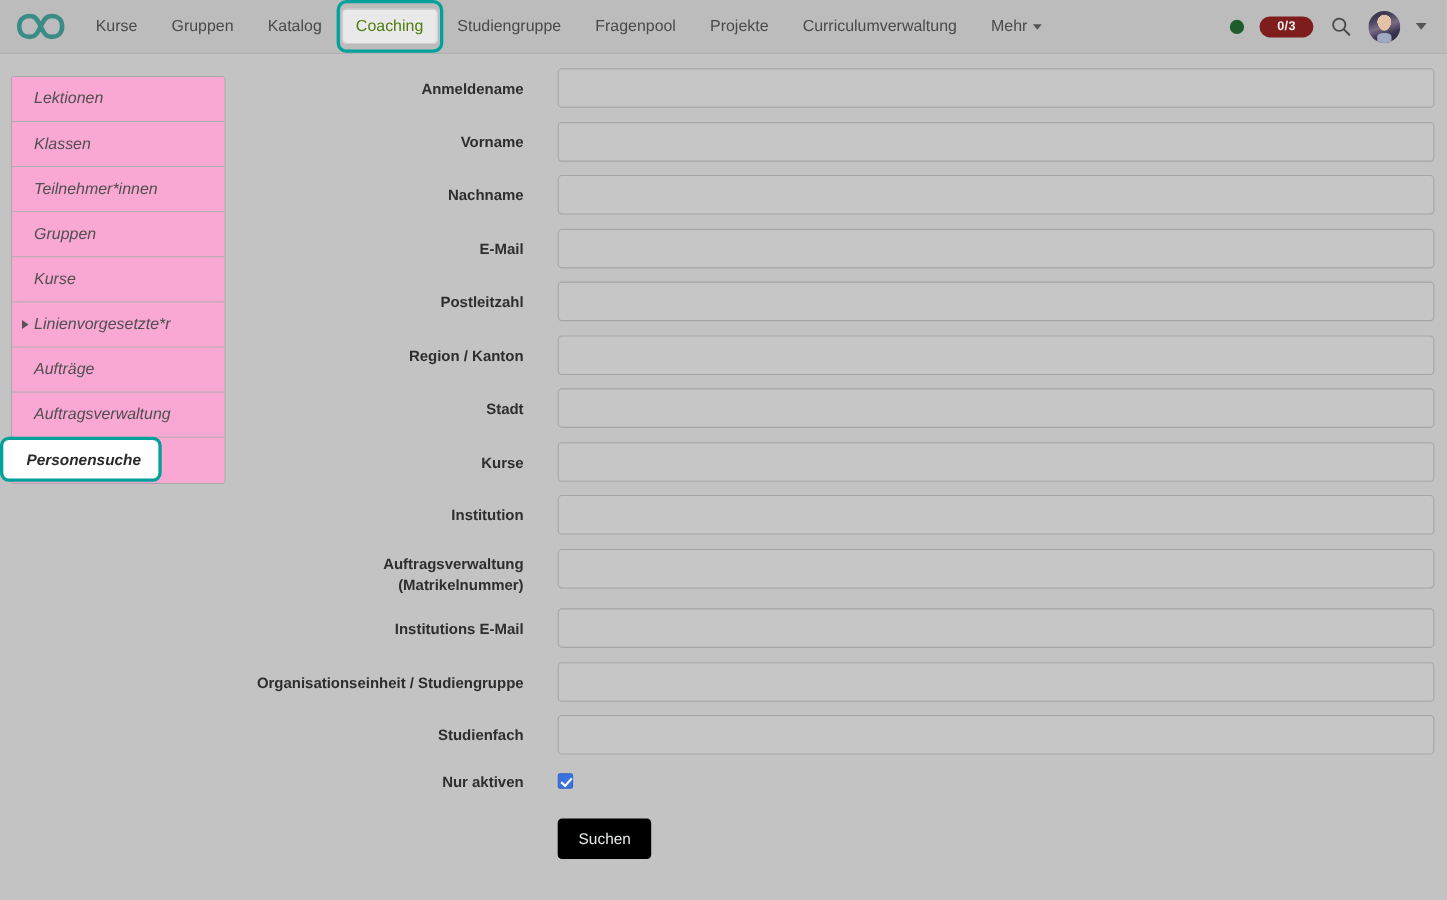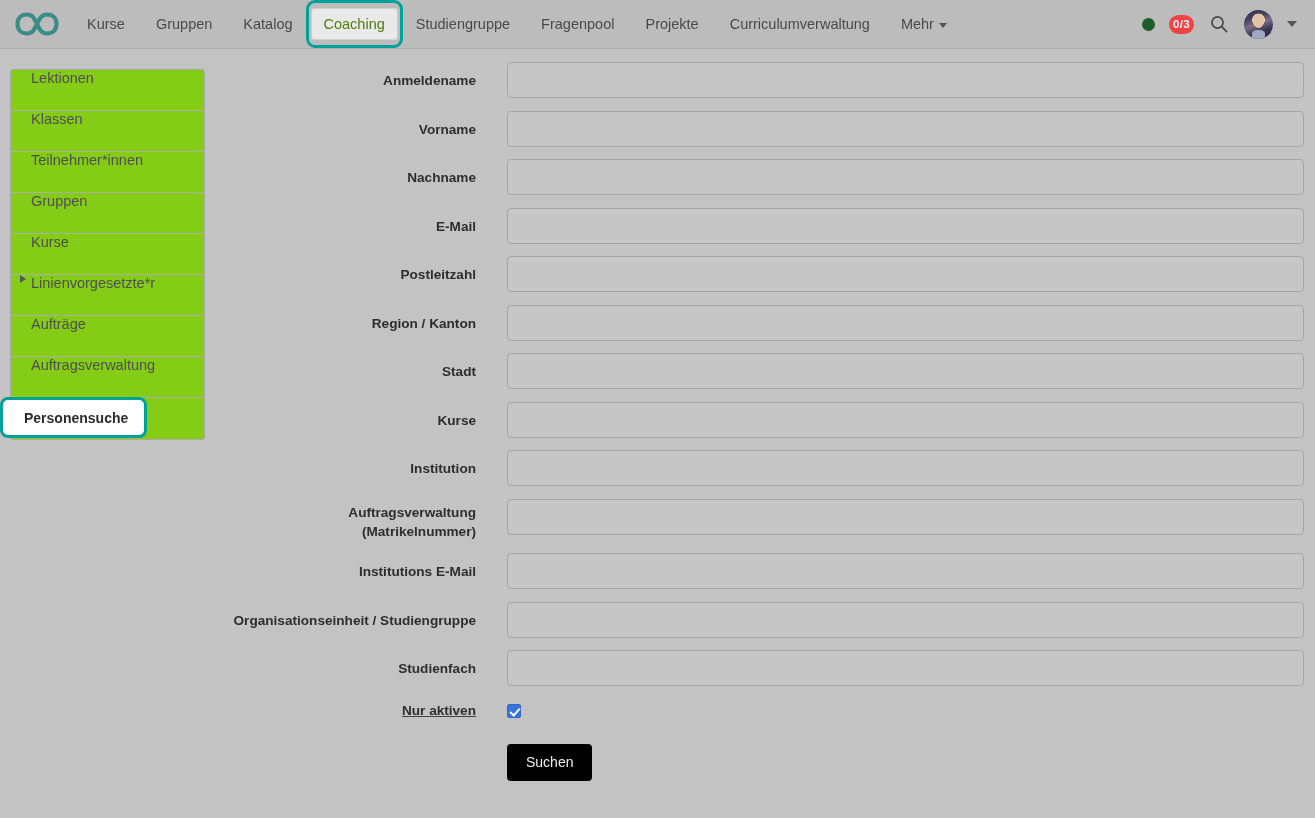--- a/index.html
+++ b/index.html
@@ -83,26 +83,26 @@
     flex: 0 0 auto;
     padding-right: 4px;
   }
   .status-dot {
     width: 13px; height: 13px;
     border-radius: 50%;
     background: #1e5c2c;
     display: block;
   }
   .count-badge {
-    background: #ef4444;
+    background: #7f1d1d;
     color: #f0f0f0;
     font-size: 11.5px;
     font-weight: bold;
     border-radius: 11px;
-    padding: 3px 4px;
+    padding: 3px 16px;
     line-height: 13px;
     letter-spacing: .3px;
   }
   .search-btn {
     width: 22px; height: 22px;
     display: flex; align-items: center; justify-content: center;
     cursor: pointer;
   }
   .avatar {
     width: 29px; height: 29px;
@@ -145,27 +145,29 @@
     left: 10px; top: 69px;
     width: 195px;
     background: #bfbfbf;
     border: 1px solid #a9a9a9;
     border-radius: 3px;
     overflow: visible;
   }
   .side-item {
     height: 41px;
     display: flex;
+    align-items: center;
     padding-left: 20px;
     font-size: 14.5px;
     color: #4f4f4f;
     border-bottom: 1px solid #adadad;
     cursor: pointer;
     position: relative;
-    background: #84cc16;
+    background: #f9a8d4;
+    font-style: italic;
   }
   .side-item:last-child { border-bottom: none; }
   .side-item .tri {
     position: absolute;
     left: 9px;
     width: 0; height: 0;
     border-top: 4.5px solid transparent;
     border-bottom: 4.5px solid transparent;
     border-left: 6px solid #555;
   }
@@ -226,21 +228,21 @@
     border-radius: 4px;
     font-family: "Liberation Sans", sans-serif;
     font-size: 13.5px;
     color: #333;
     padding: 0 10px;
     outline: none;
   }
   .txt::placeholder { color: #8c8c8c; }
   .row.two-line .label { padding-top: 4px; }
 
-  .row.check { min-height: 30px; margin-bottom: 15px; text-decoration: underline; }
+  .row.check { min-height: 30px; margin-bottom: 15px; }
   .row.check .label { padding-top: 2px; }
   .row.check .field { padding-top: 3px; }
   .cbx {
     -webkit-appearance: none;
     appearance: none;
     width: 14px; height: 14px;
     border-radius: 2px;
     background: #3b73de;
     border: 1px solid #3268cc;
     position: relative;

